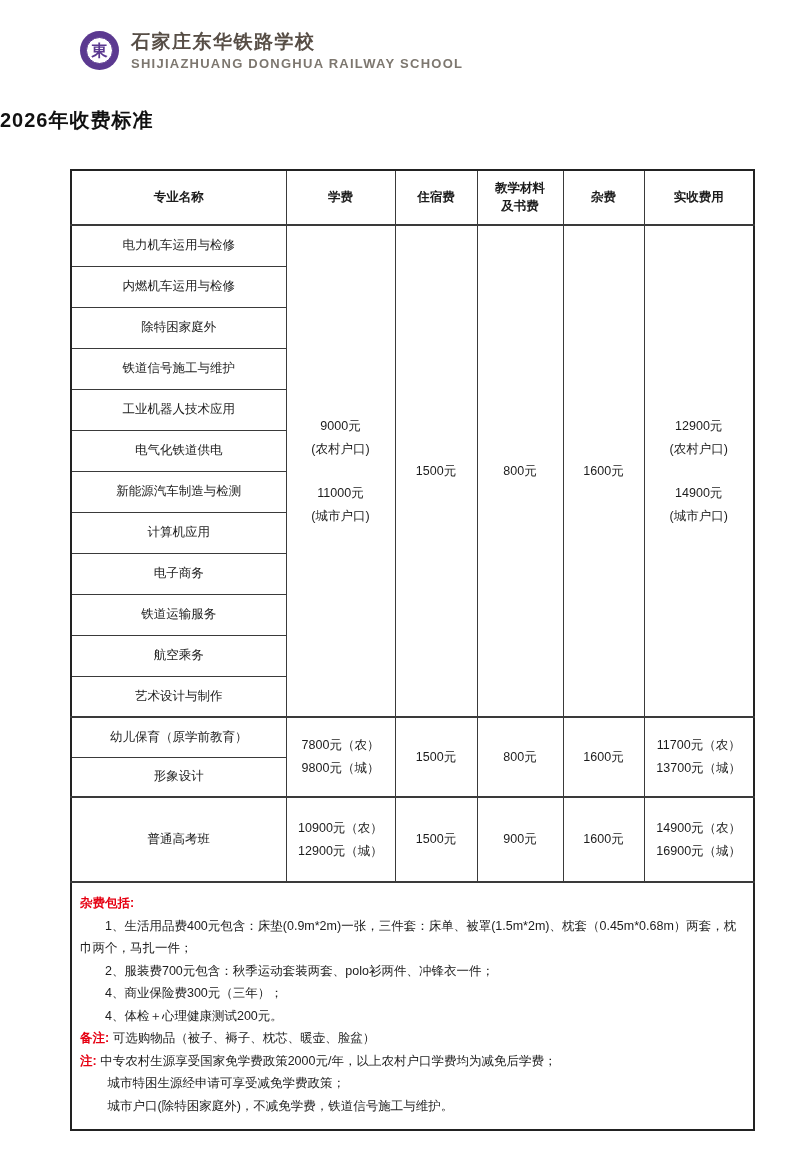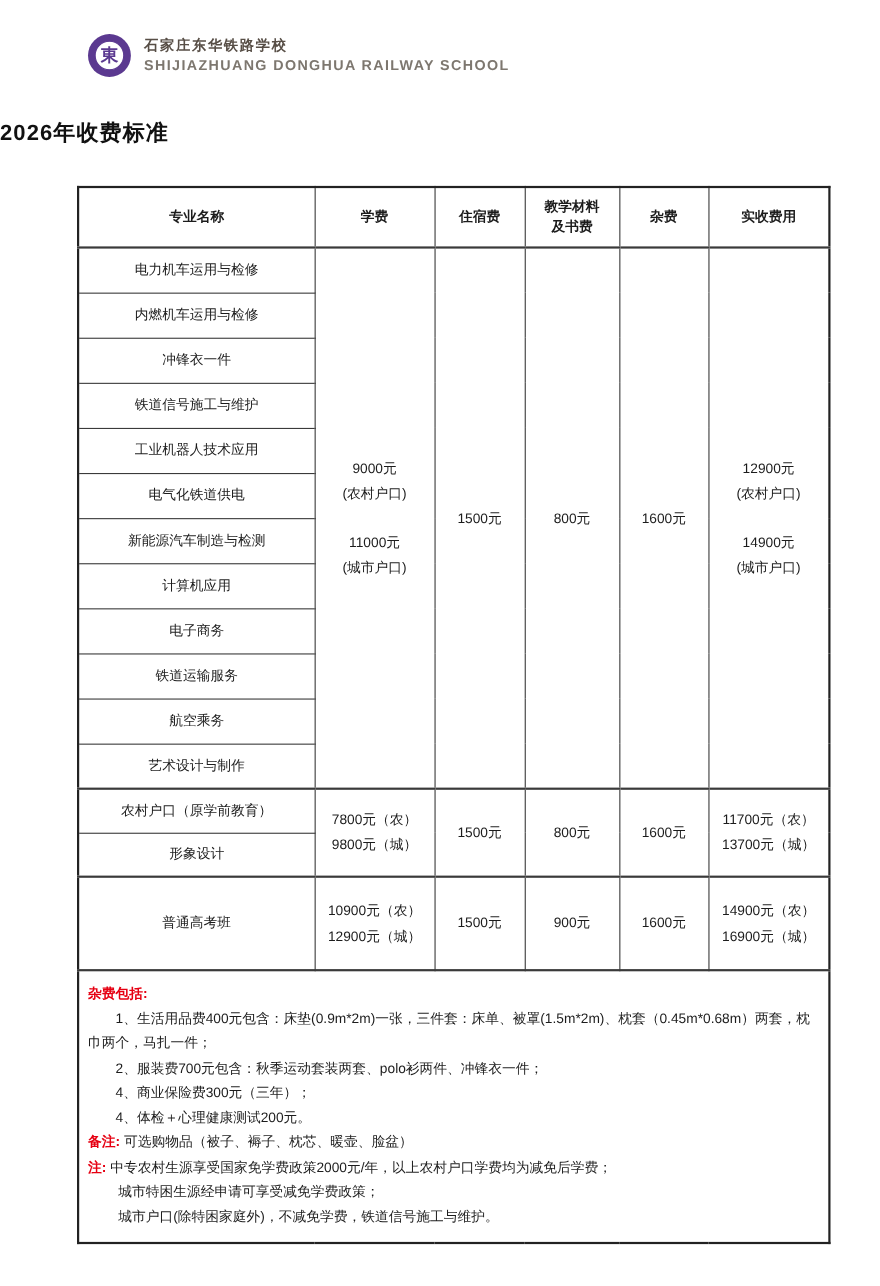--- a/index.html
+++ b/index.html
@@ -6,21 +6,21 @@
   html,body { background:#ffffff; }
   body { font-family:"Liberation Sans","DejaVu Sans",sans-serif; color:#1c1c1c; }
   .page { position:relative; width:800px; height:1169px; background:#fff; overflow:hidden; }
 
   
   .school-header { position:absolute; top:31px; left:80px; display:flex; align-items:center; gap:12px; }
   .logo { width:39px; height:39px; border-radius:50%; background:#5b3990; display:flex; align-items:center; justify-content:center; flex:0 0 auto; }
   .logo-inner { width:27px; height:27px; border-radius:50%; background:#ffffff; border:1.5px solid #5b3990; display:flex; align-items:center; justify-content:center; }
   .logo-char { font-family:"Liberation Serif","DejaVu Serif",serif; font-weight:bold; font-size:16px; color:#5b3990; line-height:1; }
   .school-names { display:flex; flex-direction:column; }
-  .school-cn { font-size:13px; font-weight:bold; color:#574e46; letter-spacing:1.5px; line-height:1.15; }
+  .school-cn { font-size:19px; font-weight:bold; color:#574e46; letter-spacing:1.5px; line-height:1.15; }
   .school-en { font-size:13px; font-weight:bold; color:#7d776f; letter-spacing:1.25px; margin-top:3px; }
 
   
   .doc-title { position:absolute; top:107px; left:0; width:100%; font-size:20px; font-weight:bold; color:#111; letter-spacing:1px; }
 
   
   .table-wrap { position:absolute; top:145px; left:70px; width:683px; }
   table.fee-table { width:683px; border-collapse:collapse; table-layout:fixed; border:2px solid #222;margin-top:24px; }
   .fee-table th, .fee-table td { border:1px solid #3a3a3a; text-align:center; vertical-align:middle; font-size:12.5px; color:#1c1c1c; padding:2px; }
   .fee-table thead th { height:55px; font-weight:bold; border-bottom-width:2px; line-height:1.4; }
@@ -101,21 +101,21 @@
               <div class="fee-line">(农村户口)</div>
               <div class="spacer"></div>
               <div class="fee-line">14900元</div>
               <div class="fee-line">(城市户口)</div>
             </td>
           </tr>
           <tr class="r-main">
             <td>内燃机车运用与检修</td>
           </tr>
           <tr class="r-main">
-            <td>冲锋衣一件</td>
+            <td>除特困家庭外</td>
           </tr>
           <tr class="r-main">
             <td>铁道信号施工与维护</td>
           </tr>
           <tr class="r-main">
             <td>工业机器人技术应用</td>
           </tr>
           <tr class="r-main">
             <td>电气化铁道供电</td>
           </tr>
@@ -131,21 +131,21 @@
           <tr class="r-main">
             <td>铁道运输服务</td>
           </tr>
           <tr class="r-main">
             <td>航空乘务</td>
           </tr>
           <tr class="r-main">
             <td>艺术设计与制作</td>
           </tr>
           <tr class="r-g2 group-start">
-            <td>农村户口（原学前教育）</td>
+            <td>幼儿保育（原学前教育）</td>
             <td class="fees" rowspan="2">
               <div class="fee-line">7800元（农）</div>
               <div class="fee-line">9800元（城）</div>
             </td>
             <td class="fees" rowspan="2">
               <div class="fee-line">1500元</div>
             </td>
             <td class="fees" rowspan="2">
               <div class="fee-line">800元</div>
             </td>

